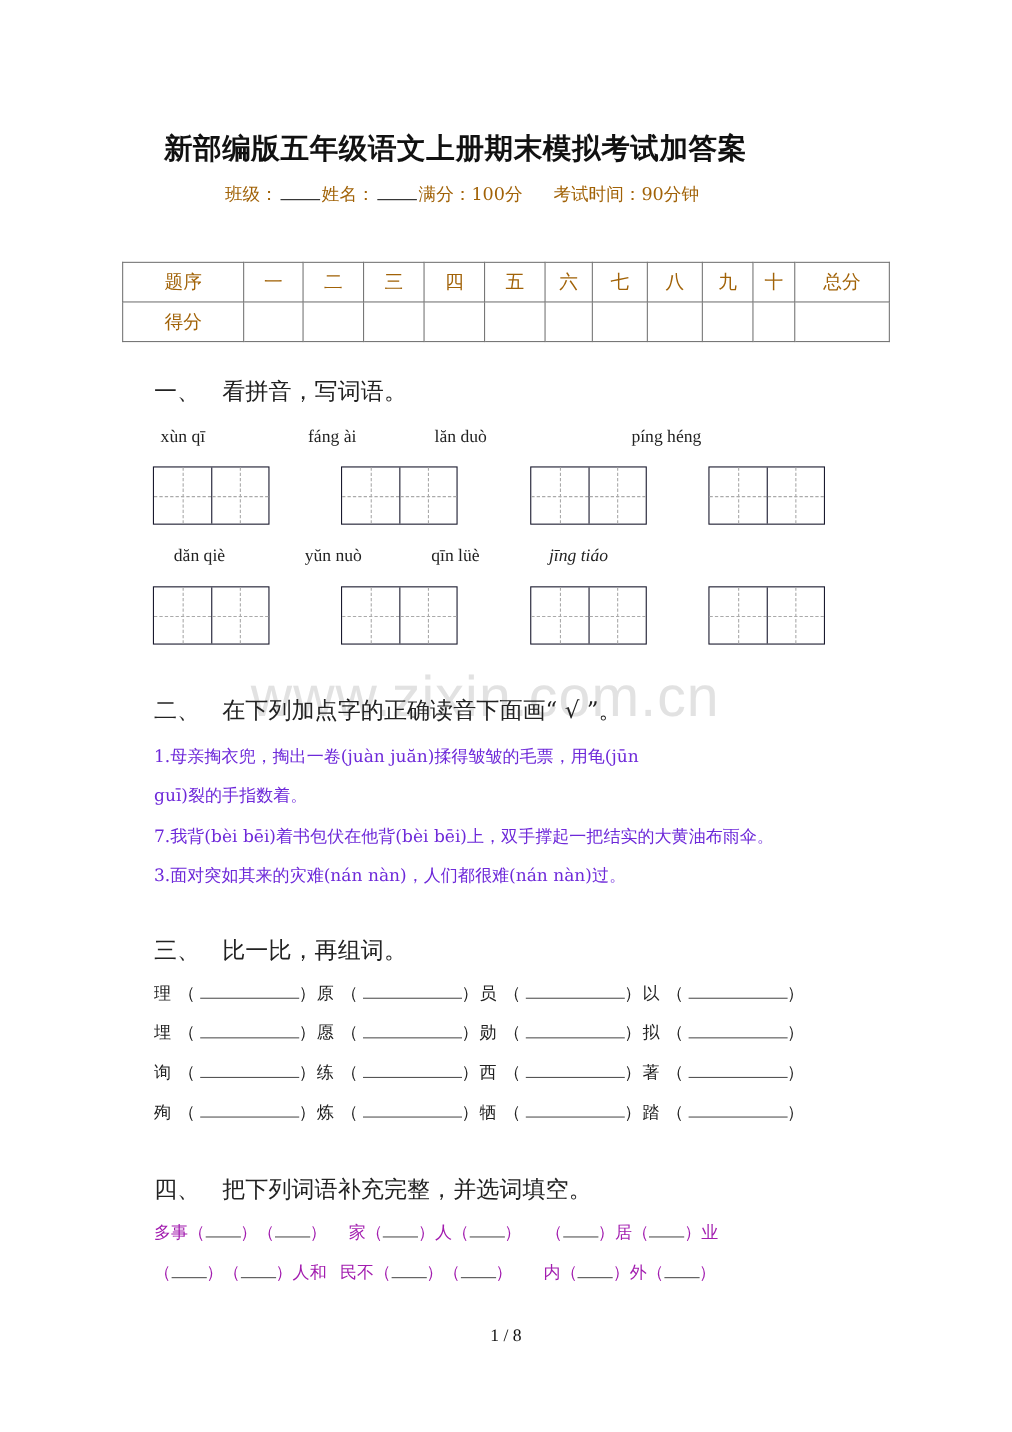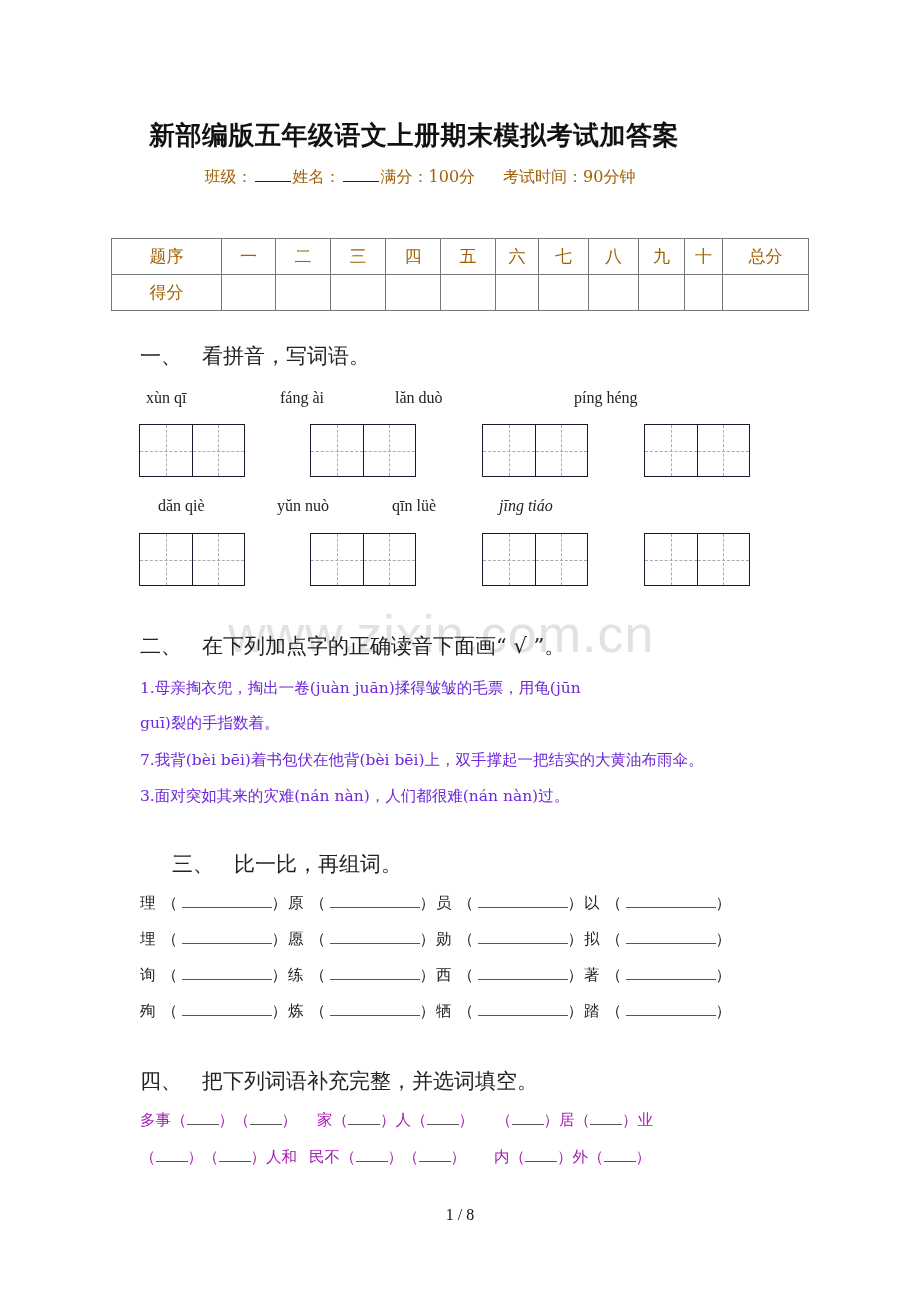--- a/index.html
+++ b/index.html
@@ -178,21 +178,21 @@
 <div class="abs watermark">www.zixin.com.cn</div>
 
 <div class="abs sec-head" style="top:632px; z-index:1;">
   <span class="num">二、</span><span>在下列加点字的正确读音下面画“ √ ”。</span>
 </div>
 <div class="abs qline" style="top:678px;">1.母亲掏衣兜，掏出一卷(juàn juăn)揉得皱皱的毛票，用龟(jūn</div>
 <div class="abs qline" style="top:713px;">guī)裂的手指数着。</div>
 <div class="abs qline" style="top:750px;">7.我背(bèi bēi)着书包伏在他背(bèi bēi)上，双手撑起一把结实的大黄油布雨伞。</div>
 <div class="abs qline" style="top:786px;">3.面对突如其来的灾难(nán nàn)，人们都很难(nán  nàn)过。</div>
 
-<div class="abs sec-head" style="top:850px;margin-left:32px;">
+<div class="abs sec-head" style="top:850px;">
   <span class="num">三、</span><span>比一比，再组词。</span>
 </div>
 
 <div class="abs row3" style="top:893px;">
   <span class="item">
       <span class="ch">理</span>
       <span class="paren">（</span>
       <span class="line"></span>
       <span>）</span>
     </span>

